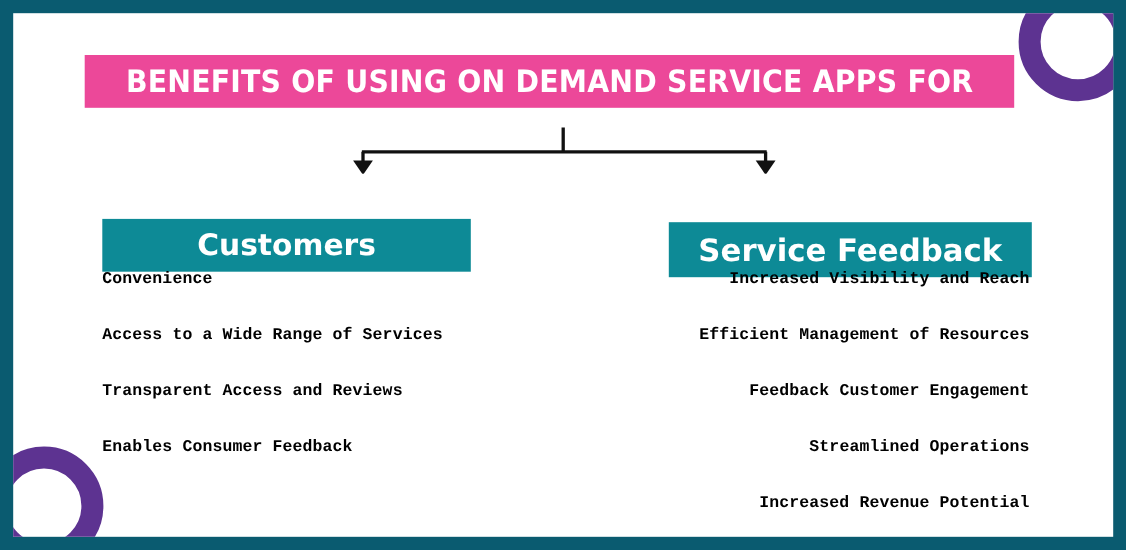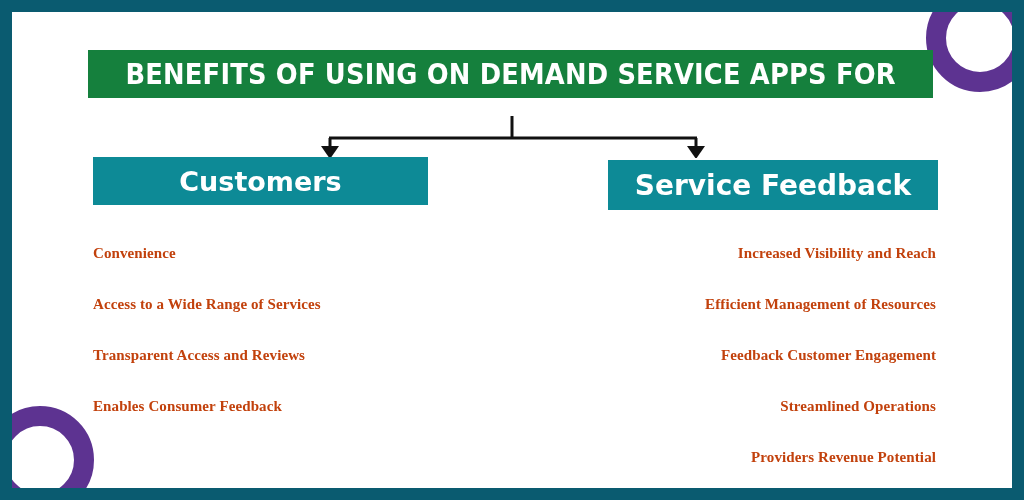--- a/index.html
+++ b/index.html
@@ -48,25 +48,25 @@
   #ring-bottom-left {
     width: 108px;
     height: 108px;
     left: -26px;
     bottom: -26px;
   }
 
   
   #title-banner {
     position: absolute;
-    left: 76px;
+    left: 65px;
     top: 38px;
     width: 845px;
     height: 48px;
-    background: #15803d;
+    background: #ec4899;
     display: flex;
     align-items: center;
     justify-content: center;
   }
   #title-text {
     color: #ffffff;
     font-family: "DejaVu Sans", sans-serif;
     font-size: 28px;
     font-weight: bold;
     letter-spacing: 0.2px;
@@ -86,20 +86,21 @@
     pointer-events: none;
   }
 
   
   .col-header {
     position: absolute;
     background: #0d8a96;
     display: flex;
     align-items: center;
     justify-content: center;
+    margin-top: 42px;
   }
   #header-customers {
     left: 81px;
     top: 145px;
     width: 335px;
     height: 48px;
   }
   #header-providers {
     left: 596px;
     top: 148px;
@@ -128,22 +129,22 @@
     text-align: left;
   }
   #list-providers {
     left: 504px;
     text-align: right;
     width: 420px;
   }
   .benefit-item {
     height: 51px;
     line-height: 51px;
-    color: #c2410c;
-    font-family: Liberation Serif, serif;
+    color: #000000;
+    font-family: Liberation Mono, monospace;
     font-size: 15px;
     font-weight: bold;
     letter-spacing: 0.1px;
     white-space: nowrap;
   }
 </style>
 </head>
 <body>
 
 <div id="infographic">
@@ -183,17 +184,17 @@
       <div class="benefit-item">Access to a Wide Range of Services</div>
       <div class="benefit-item">Transparent Access and Reviews</div>
       <div class="benefit-item">Enables Consumer Feedback</div>
     </div>
 
     <div class="benefit-list" id="list-providers">
       <div class="benefit-item">Increased Visibility and Reach</div>
       <div class="benefit-item">Efficient Management of Resources</div>
       <div class="benefit-item">Feedback Customer Engagement</div>
       <div class="benefit-item">Streamlined Operations</div>
-      <div class="benefit-item">Providers Revenue Potential</div>
+      <div class="benefit-item">Increased Revenue Potential</div>
     </div>
 
   </div>
 </div>
 
 </body></html>

